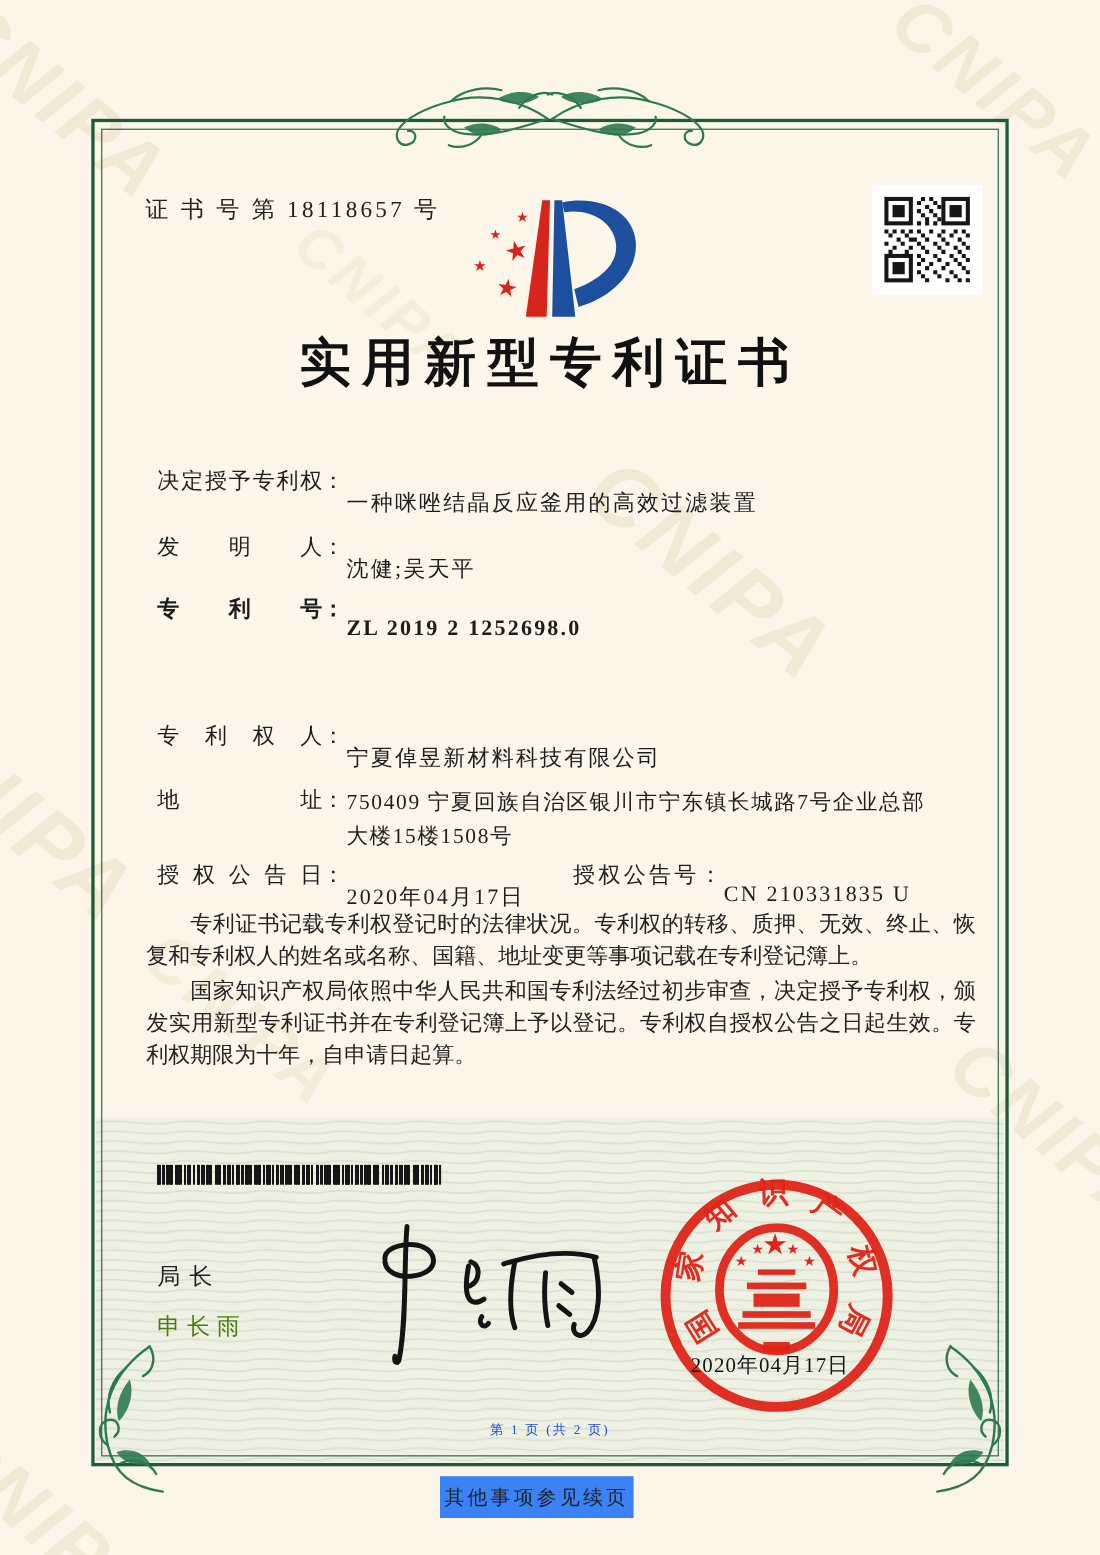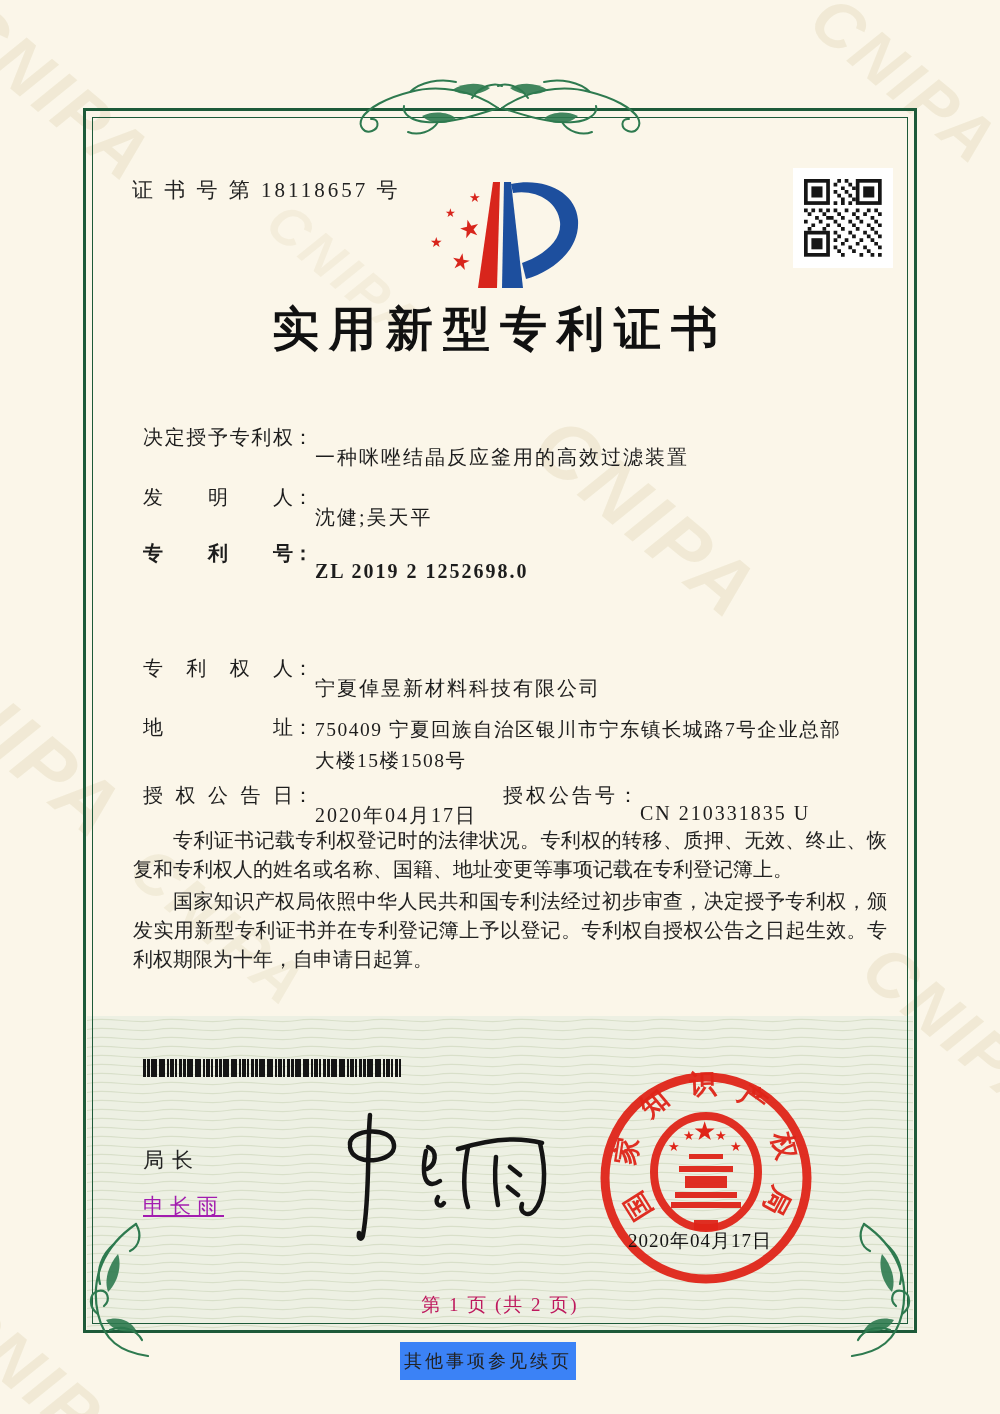--- a/index.html
+++ b/index.html
@@ -33,44 +33,44 @@
   .logo-star{position:absolute;color:#d8251c;line-height:1;z-index:4;}
   .title{position:absolute;left:0;top:298px;width:1000px;text-align:center;
     font-size:47px;font-weight:bold;letter-spacing:10px;color:#111;}
   .row{position:absolute;left:143px;font-size:20px;color:#1d1d1d;white-space:nowrap;}
   .flabel{display:inline-block;width:150px;text-align:justify;text-align-last:justify;
     vertical-align:top;}
   .colon{display:inline-block;vertical-align:top;}
   .fvalue{display:inline-block;margin-left:2px;letter-spacing:2px;vertical-align:top;margin-top:20px;}
   .addr-lines{display:inline-block;margin-left:2px;letter-spacing:1.5px;vertical-align:top;
     white-space:normal;width:560px;line-height:31px;font-size:19.5px;}
-  .pair2{position:absolute;left:360px;top:0;}
+  .pair2{position:absolute;left:378px;top:0;}
   .pair2 .flabel2{letter-spacing:3px;}
   .paras{position:absolute;left:133px;top:826px;width:754px;font-size:20px;
     line-height:29px;text-align:justify;color:#222;}
   .paras p{margin:0 0 3px 0;text-indent:2em;}
   .barcode{position:absolute;left:143px;top:1059px;width:258px;height:18px;
     background:
       repeating-linear-gradient(90deg,#151515 0 2px,rgba(0,0,0,0) 2px 4px),
       repeating-linear-gradient(90deg,#151515 0 3px,rgba(0,0,0,0) 3px 9px),
       repeating-linear-gradient(90deg,#151515 0 1px,rgba(0,0,0,0) 1px 6px);}
   .officer-title{position:absolute;left:143px;top:1146px;font-size:21px;letter-spacing:8px;color:#222;}
-  .officer-name{position:absolute;left:143px;top:1192px;font-size:21px;letter-spacing:6px;color:#a21caf;text-decoration:underline;}
+  .officer-name{position:absolute;left:143px;top:1192px;font-size:21px;letter-spacing:6px;color:#4d7c0f;}
   .sig{position:absolute;left:300px;top:1103px;width:260px;height:145px;}
   
   .seal{position:absolute;left:595px;top:1067px;width:222px;height:222px;z-index:3;}
   .seal-ring{position:absolute;left:0;top:0;}
   .seal-char{position:absolute;width:28px;height:28px;text-align:center;
     font-size:27px;font-weight:bold;color:#df2418;line-height:28px;opacity:.95;}
   .emblem{position:absolute;left:52px;top:45px;}
   .emb-star{position:absolute;color:#df2418;line-height:1;}
   .seal-date{position:absolute;left:33px;top:161px;width:170px;font-size:19px;
     letter-spacing:1px;color:#141414;white-space:nowrap;}
   .pageinfo{position:absolute;left:83px;right:83px;top:1292px;text-align:center;
-    font-size:19px;letter-spacing:2px;color:#be185d;z-index:4;}
+    font-size:12px;letter-spacing:2px;color:#1d4ed8;z-index:4;}
   .footnote{position:absolute;left:400px;top:1342px;width:176px;height:38px;
     background:#3b82f6;text-align:center;line-height:38px;font-size:18px;
     letter-spacing:3px;color:#222;z-index:4;}
 </style>
 </head>
 <body>
 
 <div class="wm" style="left:-14px;top:-18px;font-size:72px;">CNIPA</div>
 <div class="wm" style="left:845px;top:-20px;font-size:66px;">CNIPA</div>
 <div class="wm" style="left:295px;top:190px;font-size:54px;opacity:.38;">CNIPA</div>

